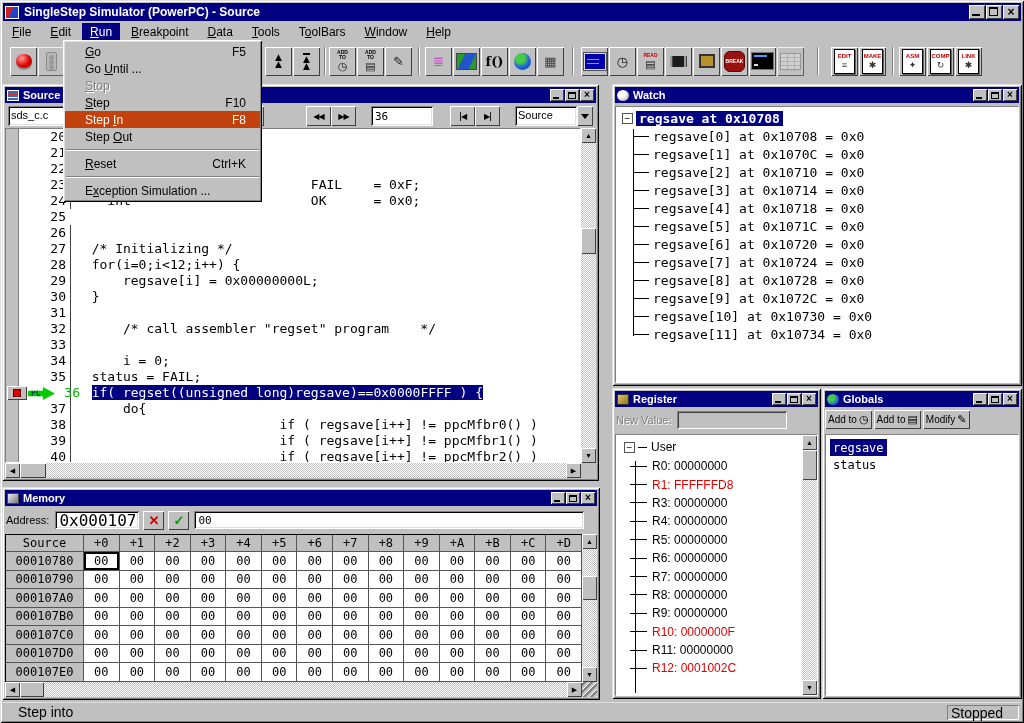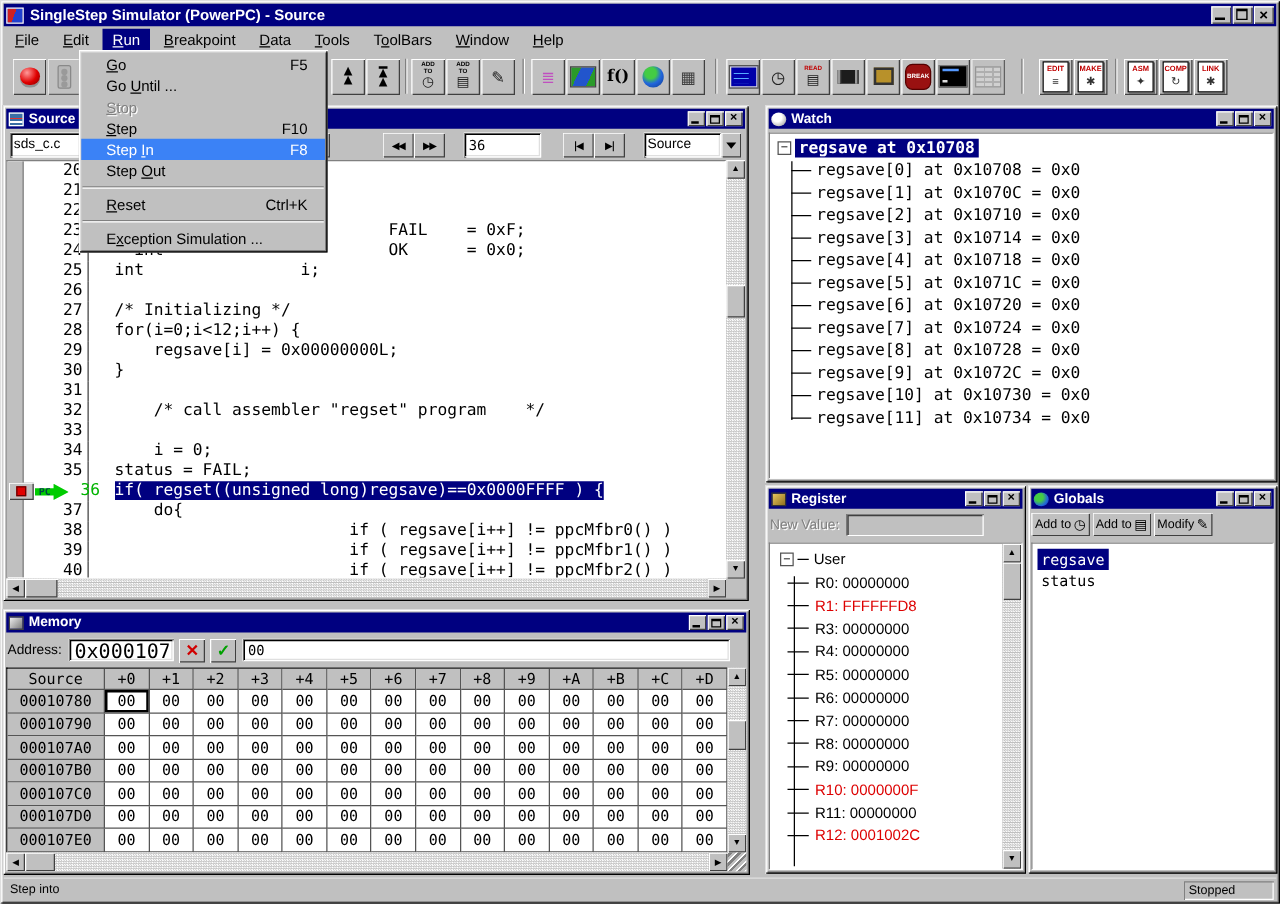--- a/index.html
+++ b/index.html
@@ -143,27 +143,27 @@
   #memgrid{position:absolute;left:3px;top:47px;right:18px;bottom:18px;background:#fff;display:grid;grid-template-columns:78px repeat(14,1fr);grid-template-rows:17px repeat(7,18.5px);font-family:"DejaVu Sans Mono",monospace;font-size:12px;border-top:1px solid #000;border-left:1px solid #000;overflow:hidden}
   .mhead,.maddr{background:#c0c0c0}
   .mhead,.maddr,.mcell{border-right:1px solid #555;border-bottom:1px solid #555;display:flex;align-items:center;justify-content:center;white-space:nowrap}
   .mcell.focus{box-shadow:inset 0 0 0 2px #000}
   #memory-win .vscroll{top:47px}
   #memory-win .hscroll{left:3px}
 
   
   #run-menu{position:absolute;left:63px;top:40px;width:199px;background:#c0c0c0;z-index:99;padding:3px 2px;font-size:12px;box-shadow:inset 1px 1px 0 #fff, inset -1px -1px 0 #000, inset 2px 2px 0 #dfdfdf, inset -2px -2px 0 #808080}
   .mrow{height:17px;display:flex;align-items:center;padding:0 2px 0 20px;color:#000}
-  .mrow.sel{background:#3b82f6;color:#fff}
+  .mrow.sel{background:#c2410c;color:#fff}
   .mrow.dis{color:#808080;text-shadow:1px 1px 0 #fff}
   .mshort{margin-left:auto;margin-right:12px}
   .msep{height:0;border-top:1px solid #808080;border-bottom:1px solid #fff;margin:4px 1px}
 
   
-  .statusbar{position:absolute;left:3px;right:3px;bottom:3px;height:18px;border-top:1px solid #dfdfdf;display:flex;align-items:center;font-size:10px;padding-left:5px}
+  .statusbar{position:absolute;left:3px;right:3px;bottom:3px;height:18px;border-top:1px solid #dfdfdf;display:flex;align-items:center;font-size:14px;padding-left:15px}
   .status-right{position:absolute;right:2px;top:2px;width:72px;height:15px;box-shadow:inset 1px 1px 0 #808080, inset -1px -1px 0 #fff;display:flex;align-items:center;padding-left:4px;background:#c0c0c0}
 </style>
 </head>
 <body>
 
 <div class="app">
 
   <div class="titlebar">
     <span class="app-ico"></span>
     <span class="title-text">SingleStep Simulator (PowerPC) - Source</span>
@@ -349,21 +349,21 @@
       </div>
     </div>
     <div class="code-wrap">
       <div class="lstrip"></div>
       <div id="code-lines">
           <div class="crow"><span class="lnum">20</span><span class="ctext"></span></div>
           <div class="crow"><span class="lnum">21</span><span class="ctext"></span></div>
           <div class="crow"><span class="lnum">22</span><span class="ctext"></span></div>
           <div class="crow"><span class="lnum">23</span><span class="ctext">                              FAIL    = 0xF;</span></div>
           <div class="crow"><span class="lnum">24</span><span class="ctext">    int                       OK      = 0x0;</span></div>
-          <div class="crow"><span class="lnum">25</span><span class="ctext">  int                i;</span></div>
+          <div class="crow"><span class="lnum">25</span></div>
           <div class="crow"><span class="lnum">26</span><span class="ctext"></span></div>
           <div class="crow"><span class="lnum">27</span><span class="ctext">  /* Initializing */</span></div>
           <div class="crow"><span class="lnum">28</span><span class="ctext">  for(i=0;i&lt;12;i++) {</span></div>
           <div class="crow"><span class="lnum">29</span><span class="ctext">      regsave[i] = 0x00000000L;</span></div>
           <div class="crow"><span class="lnum">30</span><span class="ctext">  }</span></div>
           <div class="crow"><span class="lnum">31</span><span class="ctext"></span></div>
           <div class="crow"><span class="lnum">32</span><span class="ctext">      /* call assembler "regset" program    */</span></div>
           <div class="crow"><span class="lnum">33</span><span class="ctext"></span></div>
           <div class="crow"><span class="lnum">34</span><span class="ctext">      i = 0;</span></div>
           <div class="crow"><span class="lnum">35</span><span class="ctext">  status = FAIL;</span></div>

